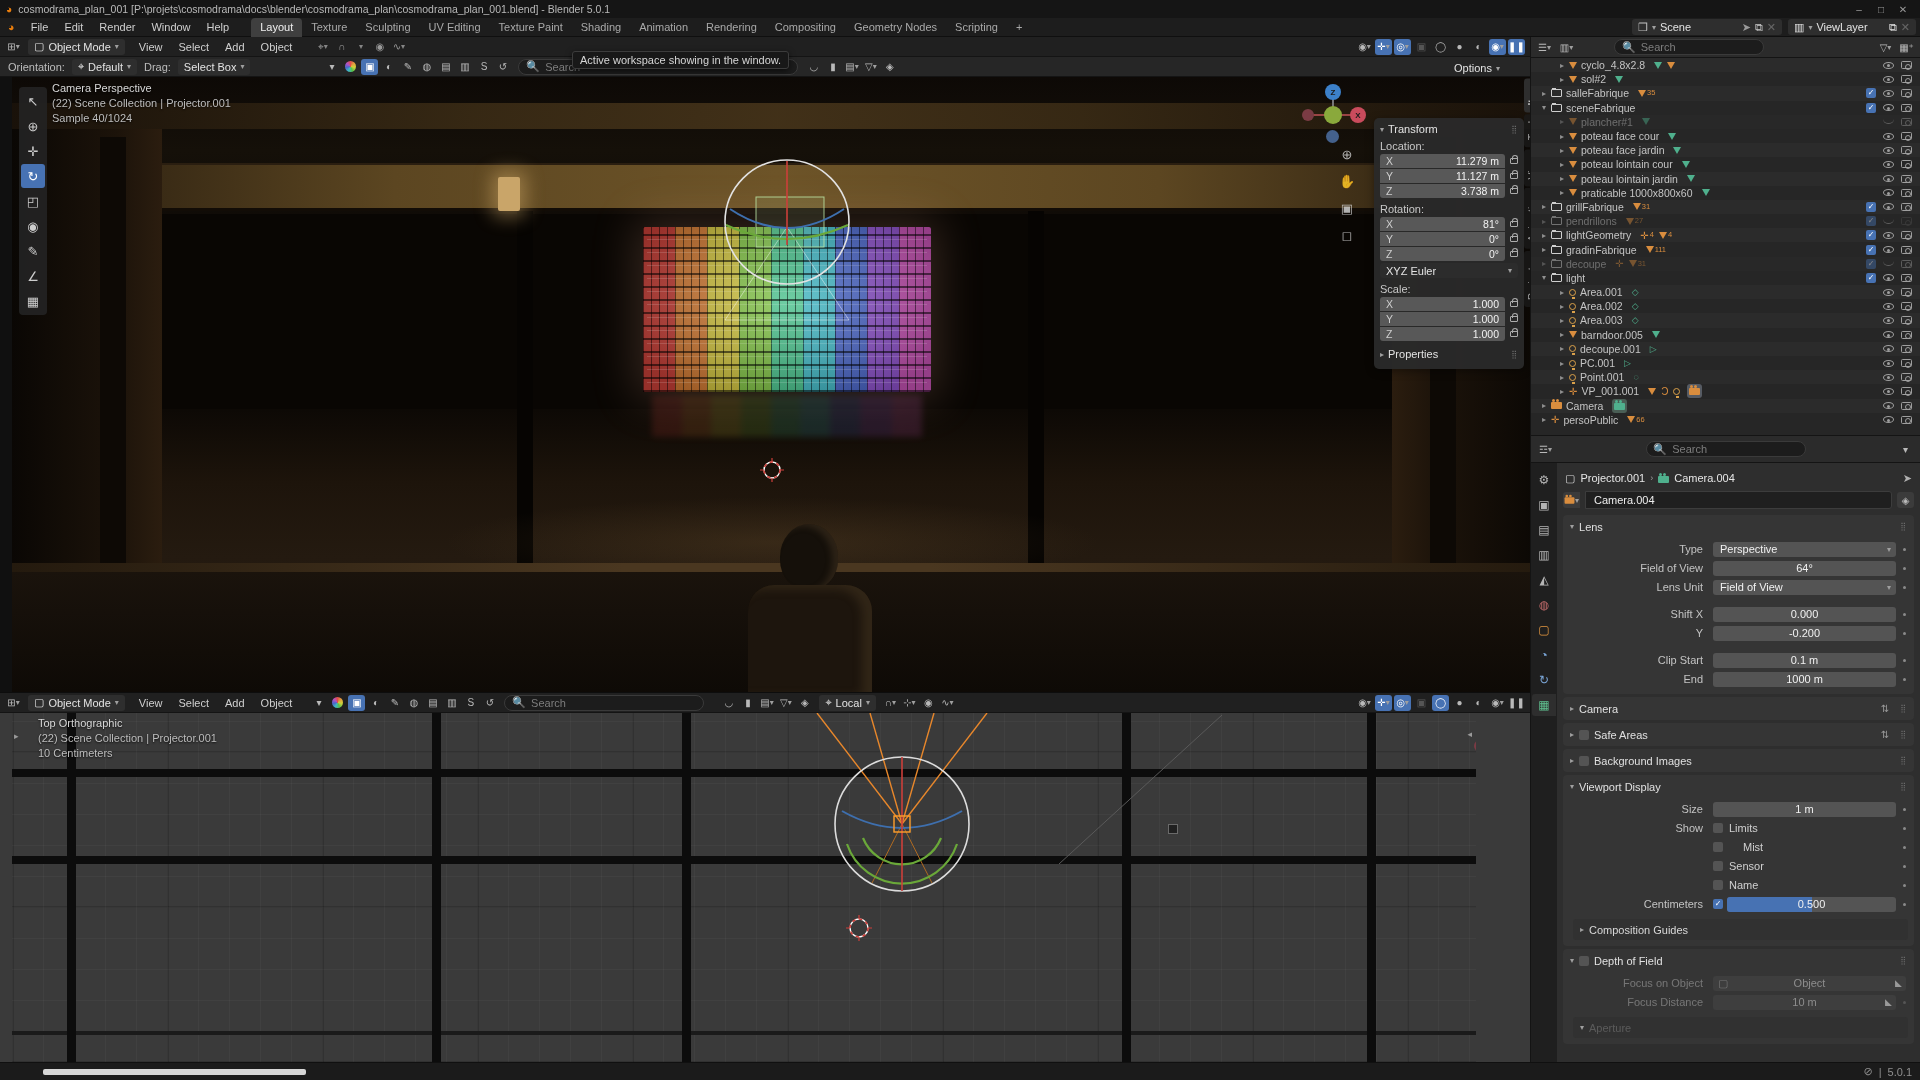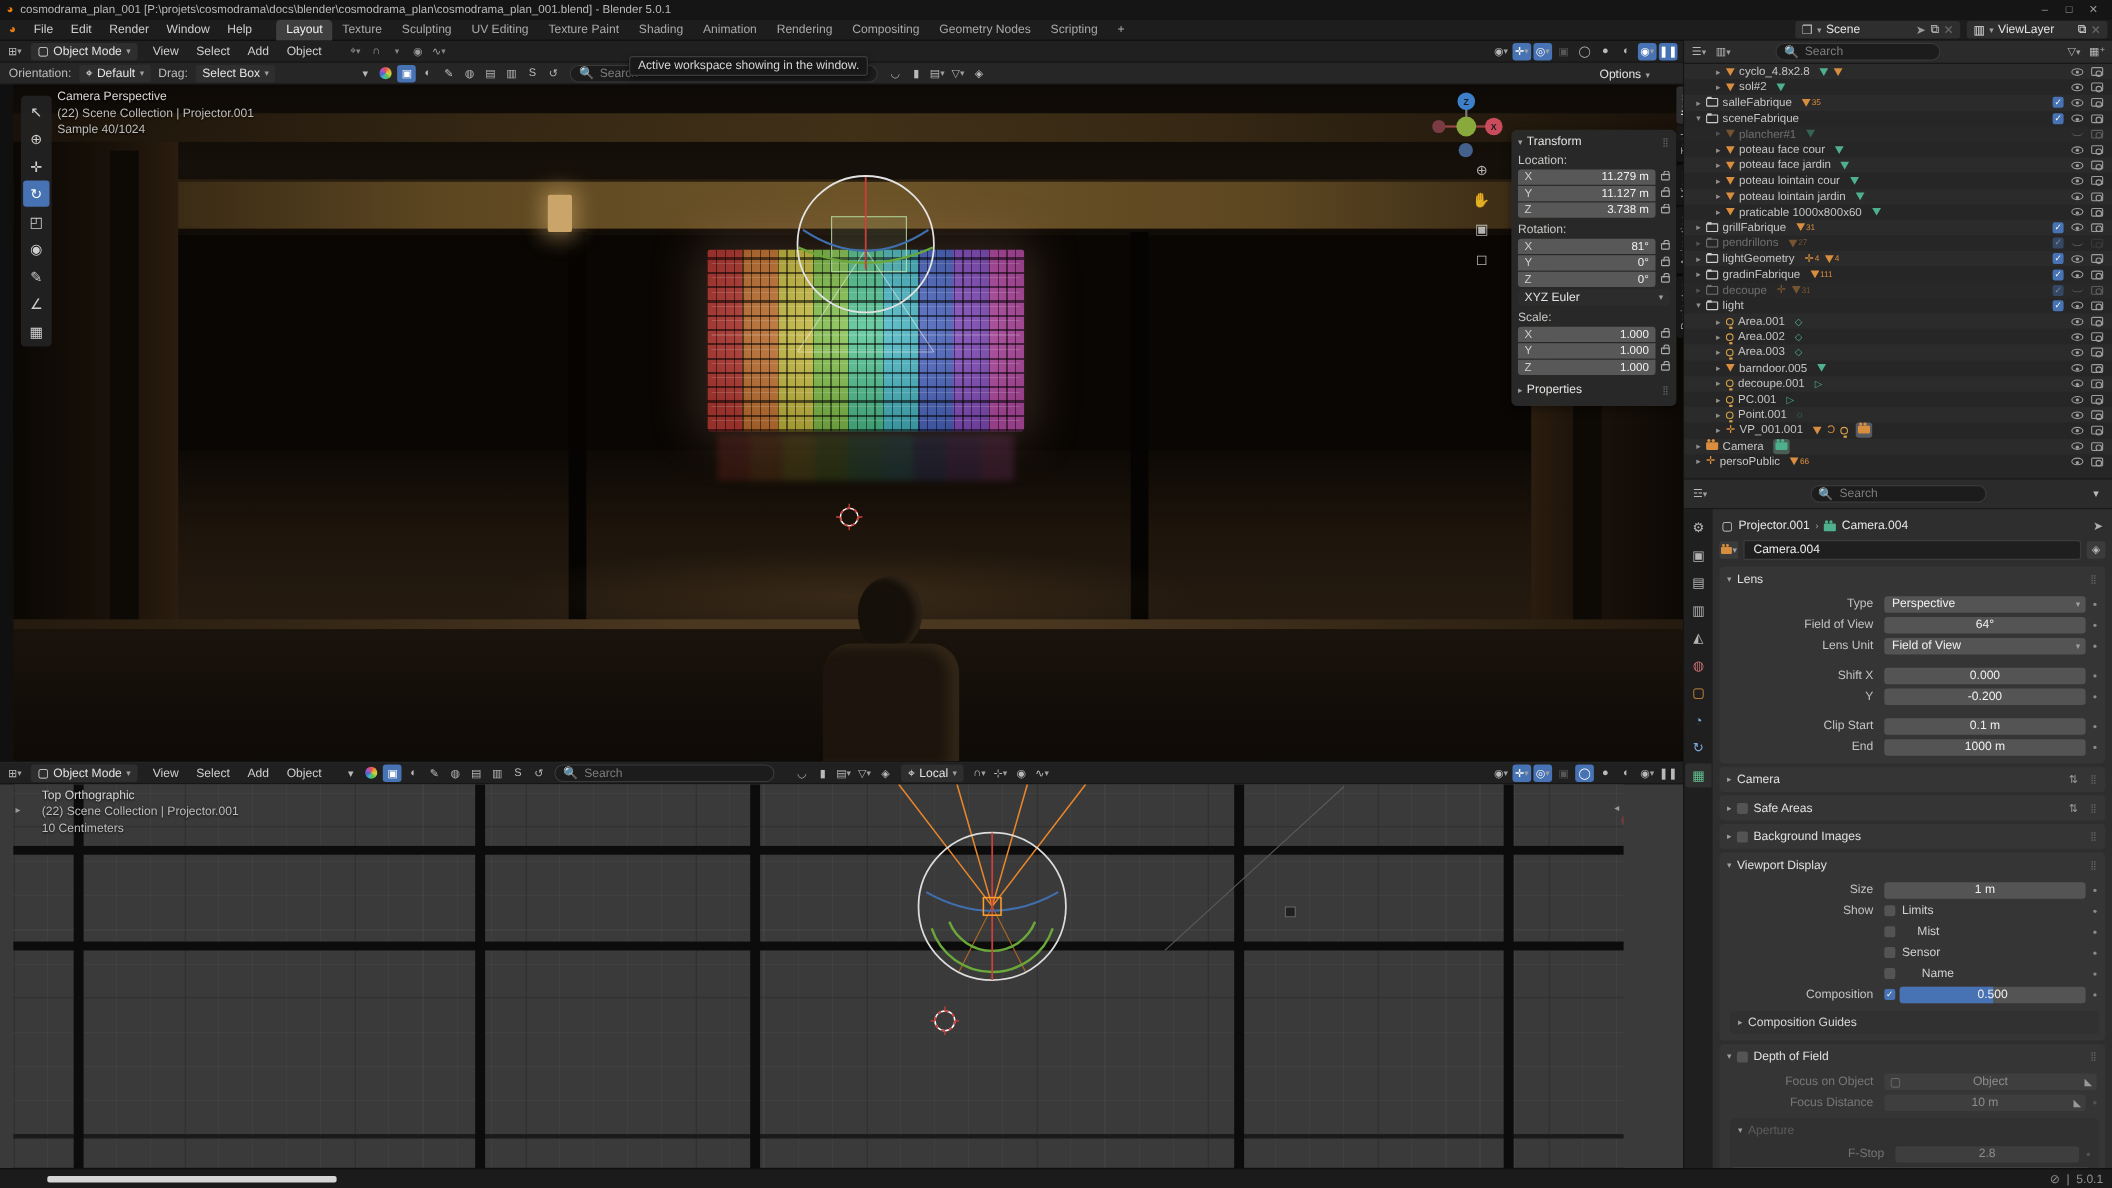--- a/index.html
+++ b/index.html
@@ -1061,25 +1061,25 @@
               </div>
               <div class="prow">
                 <span class="plabel"></span>
                 <span class="cbx off"></span>
                 <span style="margin-left:6px;color:#d0d0d0;flex:1">Sensor</span>
                 <span class="dot"></span>
               </div>
               <div class="prow">
                 <span class="plabel"></span>
                 <span class="cbx off"></span>
-                <span style="margin-left:24px;color:#d0d0d0;flex:1">Name</span>
-                <span class="dot"></span>
-              </div>
-              <div class="prow">
-                <span class="plabel">Composition</span>
+                <span style="margin-left:6px;color:#d0d0d0;flex:1">Name</span>
+                <span class="dot"></span>
+              </div>
+              <div class="prow">
+                <span class="plabel">Centimeters</span>
                 <span class="cbx" style="margin-right: 4px;">✓</span>
                 <span class="pfield">
                   <span class="slider-fill" style="width: 50%;"></span>
                   <span style="position:relative;z-index:1">0.500</span>
                 </span>
                 <span class="dot"></span>
               </div>
             </div>
             <div class="sub" style="background:#313131;border-radius:3px;margin:2px 6px 4px 10px;padding:1px 0">
               <div class="panel-h">
@@ -1110,32 +1110,20 @@
                   <span style="position:relative;z-index:1">10 m</span>
                   <span class="dropper">◣</span>
                 </span>
                 <span class="dot dim"></span>
               </div>
             </div>
             <div class="sub" style="background:#313131;border-radius:3px;margin:2px 6px 4px 10px;padding:1px 0">
               <div class="panel-h">
                 <span class="caret">▾</span>
                 <span class="gray" style="color: rgb(141, 141, 141);">Aperture</span>
-              </div>
-              <div style="padding:2px 0">
-                <div class="prow">
-                  <span class="plabel gray">F-Stop</span>
-                  <span class="pfield dis">
-                    <span style="position:relative;z-index:1">2.8</span>
-                  </span>
-                  <span class="dot dim"></span>
-                </div>
-                <div class="prow">
-                  <span class="pfield dis"></span>
-                </div>
               </div>
             </div>
           </div>
         </div>
     </div>
   </div>
 
   <div id="statusbar" class="abs">
     <div style="width:263px;height:6px;background:#d6d6d6;border-radius:2px;margin-left:43px"></div>
     <span style="margin-left:auto;display:flex;align-items:center;gap:6px;padding-right:8px">

